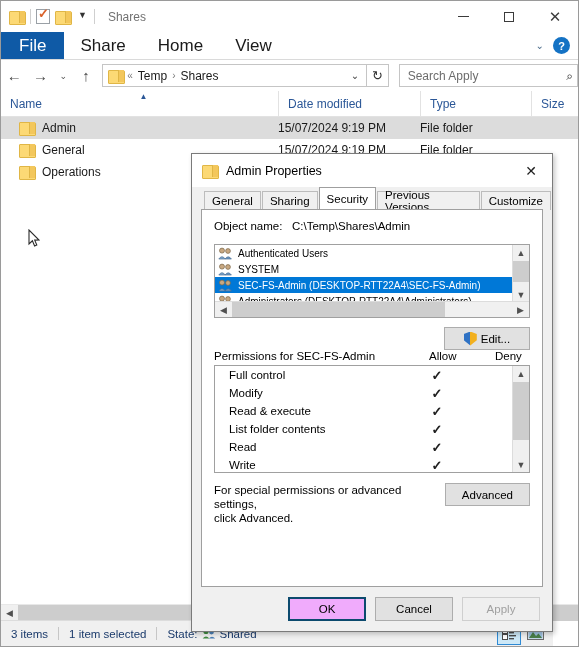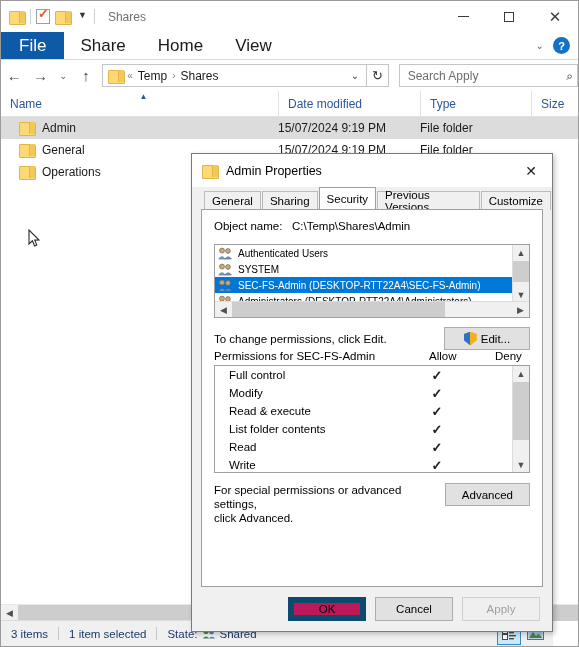--- a/index.html
+++ b/index.html
@@ -320,21 +320,21 @@
   .adv-row { display: flex; align-items: flex-start; margin-top: 10px; }
   .adv-text { font-size: 11.5px; color: #000; line-height: 14px; }
   .btn-adv { margin-left: auto; width: 86px; }
 
   .dlg-buttons {
     position: absolute; left: 0; right: 0; bottom: 0; height: 44px;
     display: flex; align-items: center; justify-content: flex-end;
     padding-right: 12px; gap: 9px;
   }
   .dlg-btn { width: 78px; height: 24px; }
-  .dlg-btn.default { border: 6px solid #0c4a6e; background: #be185d; }
+  .dlg-btn.default { border: 2px solid #0c4a6e; background: #f0abfc; }
 
   
   .cursor {
     position: absolute; left: 27px; top: 228px; width: 12px; height: 19px;
     pointer-events: none;
   }
 </style>
 </head>
 <body>
 
@@ -568,21 +568,20 @@
         <div class="lb-hscroll">
           <div class="hsb-arrow">◀</div>
           <div class="hsb-track">
             <div class="hsb-thumb"></div>
           </div>
           <div class="hsb-arrow">▶</div>
         </div>
       </div>
 
       <div class="edit-row">
-        <span class="edit-text">To change permissions, click Edit.</span>
         <div class="btn btn-edit">
           <span class="shield"></span>
           <span>Edit...</span>
         </div>
       </div>
 
       <div class="perm-hdr">
         <div class="perm-hdr-wrap">
           <span>Permissions for SEC-FS-Admin</span>
           <span class="allow">Allow</span>

